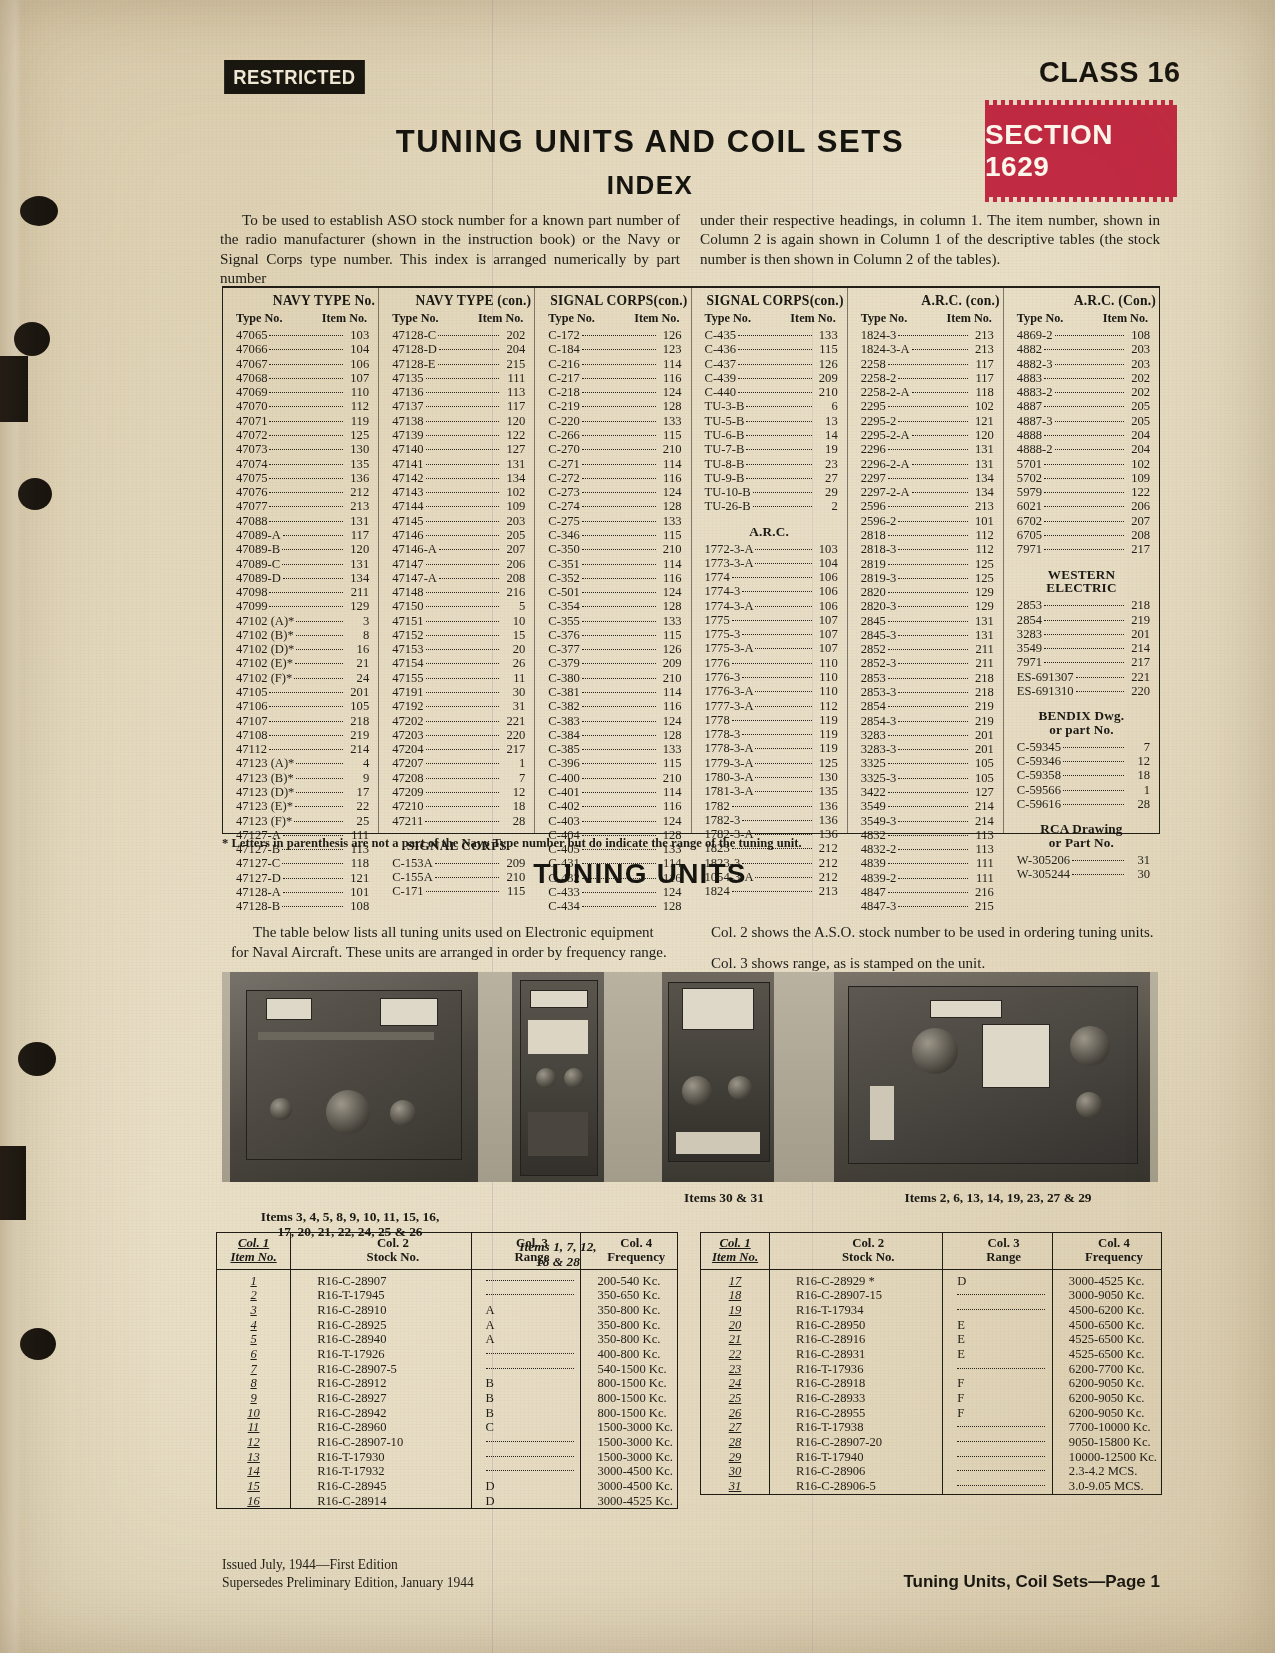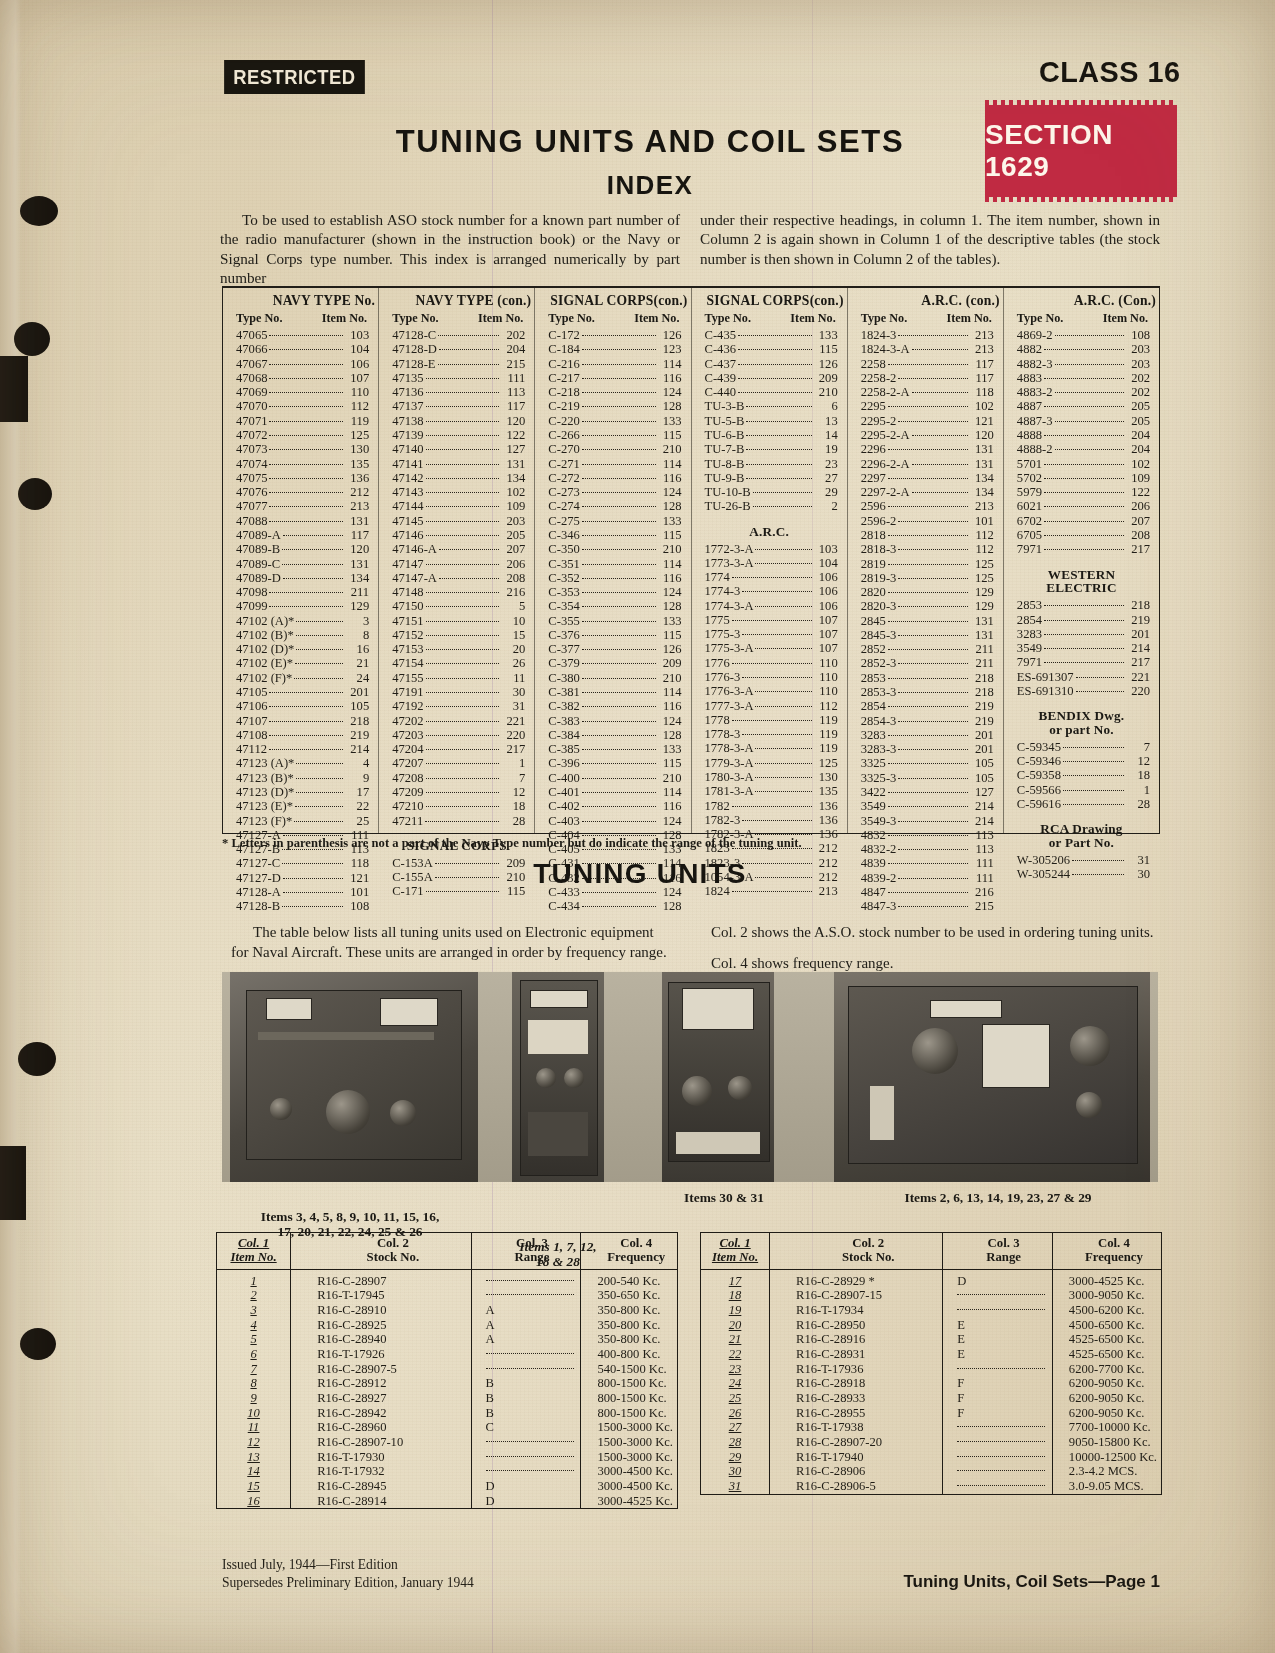--- a/index.html
+++ b/index.html
@@ -737,21 +737,21 @@
           <span class="t">C-351</span>
           <span class="dots"></span>
           <span class="n">114</span>
         </div>
         <div class="r">
           <span class="t">C-352</span>
           <span class="dots"></span>
           <span class="n">116</span>
         </div>
         <div class="r">
-          <span class="t">C-353</span>
+          <span class="t">C-501</span>
           <span class="dots"></span>
           <span class="n">124</span>
         </div>
         <div class="r">
           <span class="t">C-354</span>
           <span class="dots"></span>
           <span class="n">128</span>
         </div>
         <div class="r">
           <span class="t">C-355</span>
@@ -1451,20 +1451,21 @@
 
 <div class="footnote">* Letters in parenthesis are not a part of the Navy Type number but do indicate the range of the tuning unit.</div>
 
 <div class="tu-title">TUNING UNITS</div>
 <div class="tu-text left">
   <p class="ind">The table below lists all tuning units used on Electronic equipment for Naval Aircraft. These units are arranged in order by frequency range.</p>
   <p class="ind">Col. 1 shows the item number, to be used with the index.</p>
 </div>
 <div class="tu-text right">
   <p>Col. 2 shows the A.S.O. stock number to be used in ordering tuning units.</p>
+  <p>Col. 3 shows range, as is stamped on the unit.</p>
   <p>Col. 4 shows frequency range.</p>
 </div>
 
 <div class="photos">
   <div class="ph" style="left:8px;width:248px;background:linear-gradient(160deg,#77726a 0%,#4a463f 55%,#36332d 100%);">
     <div class="pnl" style="left:16px;top:18px;width:214px;height:168px;background:linear-gradient(150deg,#5e5951 0%,#3a3731 100%);"></div>
     <div class="knob" style="left:96px;top:118px;width:44px;height:44px;"></div>
     <div class="knob" style="left:160px;top:128px;width:26px;height:26px;"></div>
     <div class="knob" style="left:40px;top:126px;width:22px;height:22px;"></div>
     <div class="meter" style="left:150px;top:26px;width:56px;height:26px;"></div>

